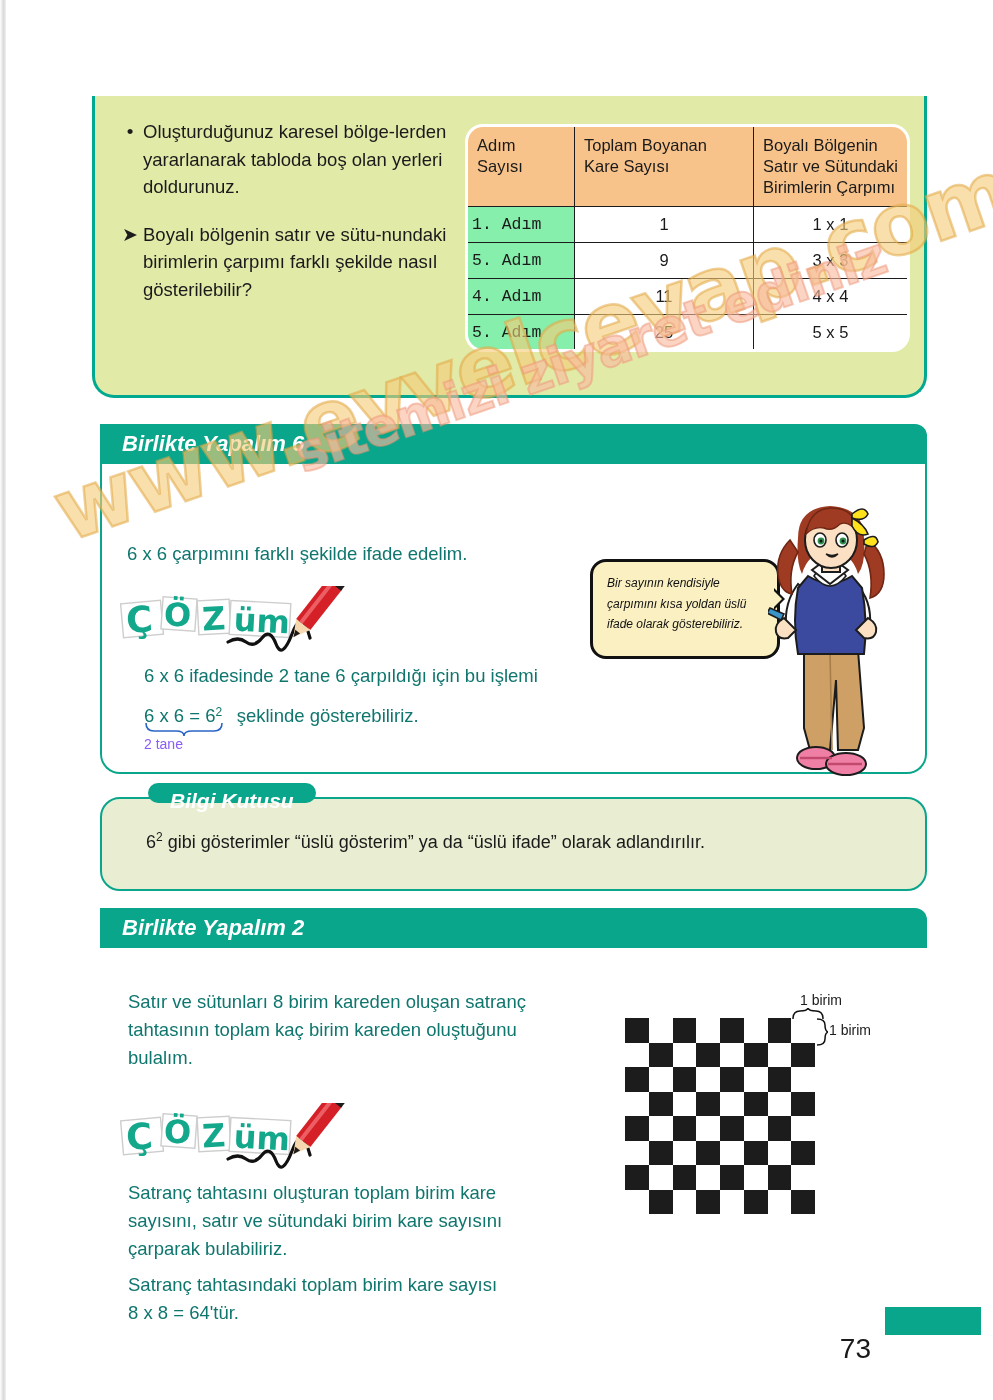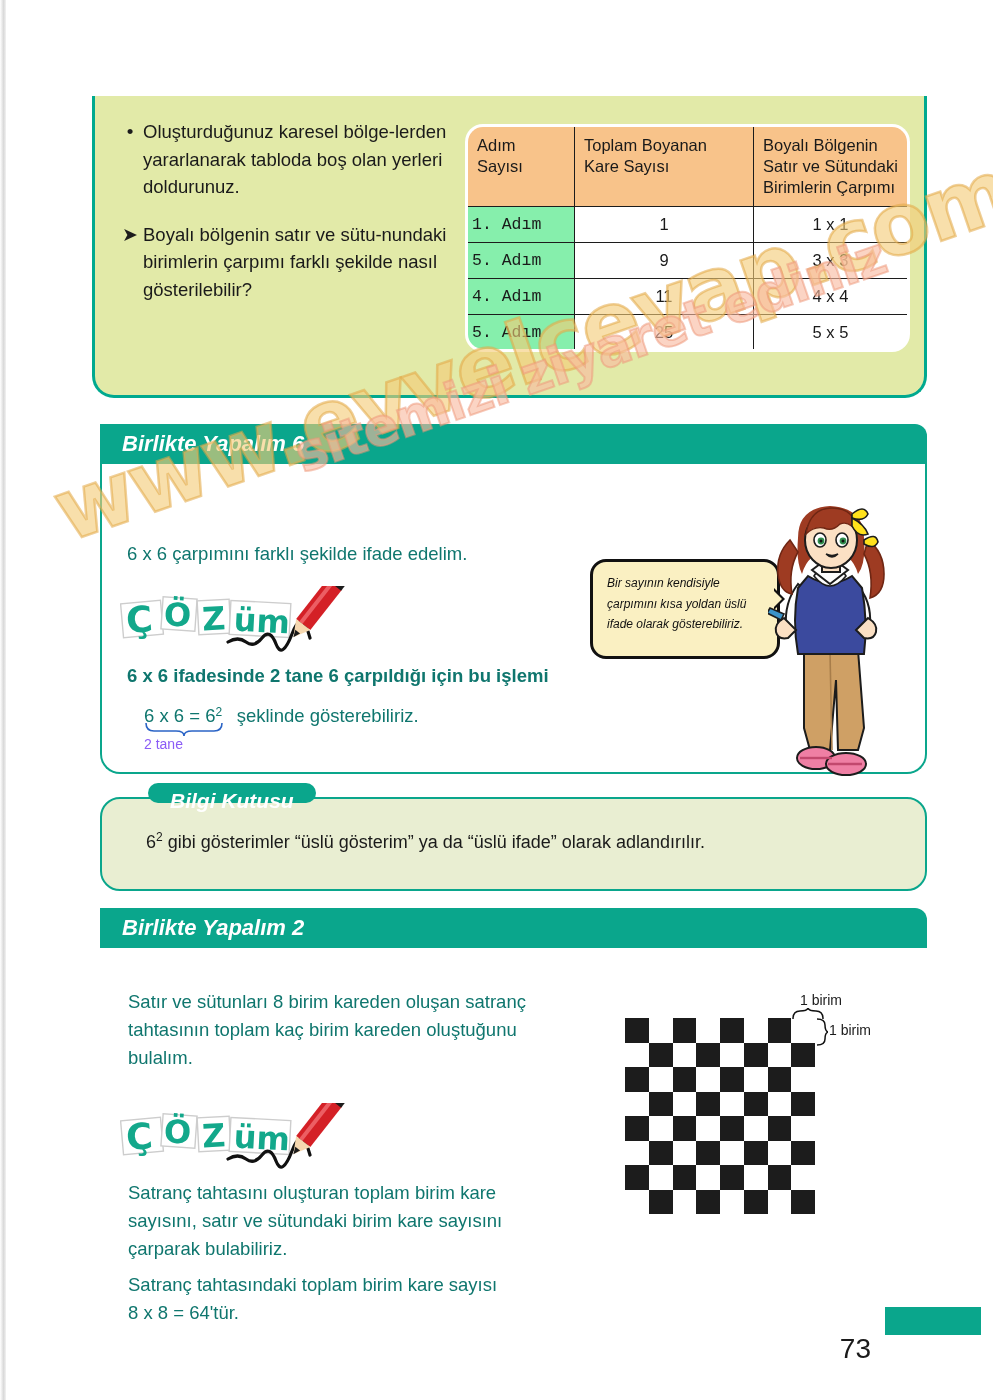--- a/index.html
+++ b/index.html
@@ -175,21 +175,21 @@
               <rect x="182" y="-8" width="18" height="52" fill="#d42026"></rect>
               <rect x="186" y="-8" width="4" height="52" fill="#f06a6f" opacity="0.85"></rect>
               <rect x="182" y="-14" width="18" height="8" fill="#1c1c1c"></rect>
               <path d="M182 44 L191 60 L200 44 Z" fill="#f6d8b0"></path>
               <path d="M188 53 L191 60 L194 53 Z" fill="#1c1c1c"></path>
             </g>
           </g>
         </svg>
       </div>
 
-      <div class="bodytext" style="position:absolute;left:25px;top:198px;width:540px;font-weight:bold;">6 x 6 ifadesinde 2 tane 6 çarpıldığı için bu işlemi</div>
+      <div class="bodytext" style="position:absolute;left:42px;top:198px;width:540px;">6 x 6 ifadesinde 2 tane 6 çarpıldığı için bu işlemi</div>
 
       <div style="position:absolute;left:42px;top:234px;">
         <span class="bodytext">6 x 6 = 6</span><span class="bodytext" style="font-size:12px;vertical-align:super;">2</span>
         <span class="bodytext" style="margin-left:10px;">şeklinde gösterebiliriz.</span>
       </div>
 
       <svg style="position:absolute;left:42px;top:258px;" width="90" height="14">
         <path d="M2 1 q0 8 8 8 h22 q8 0 8 5 q0 -5 8 -5 h22 q8 0 8 -8" fill="none" stroke="#2b64c6" stroke-width="1.6"></path>
       </svg>
       <div class="sq-brace" style="left:42px;top:272px;">2 tane</div>

